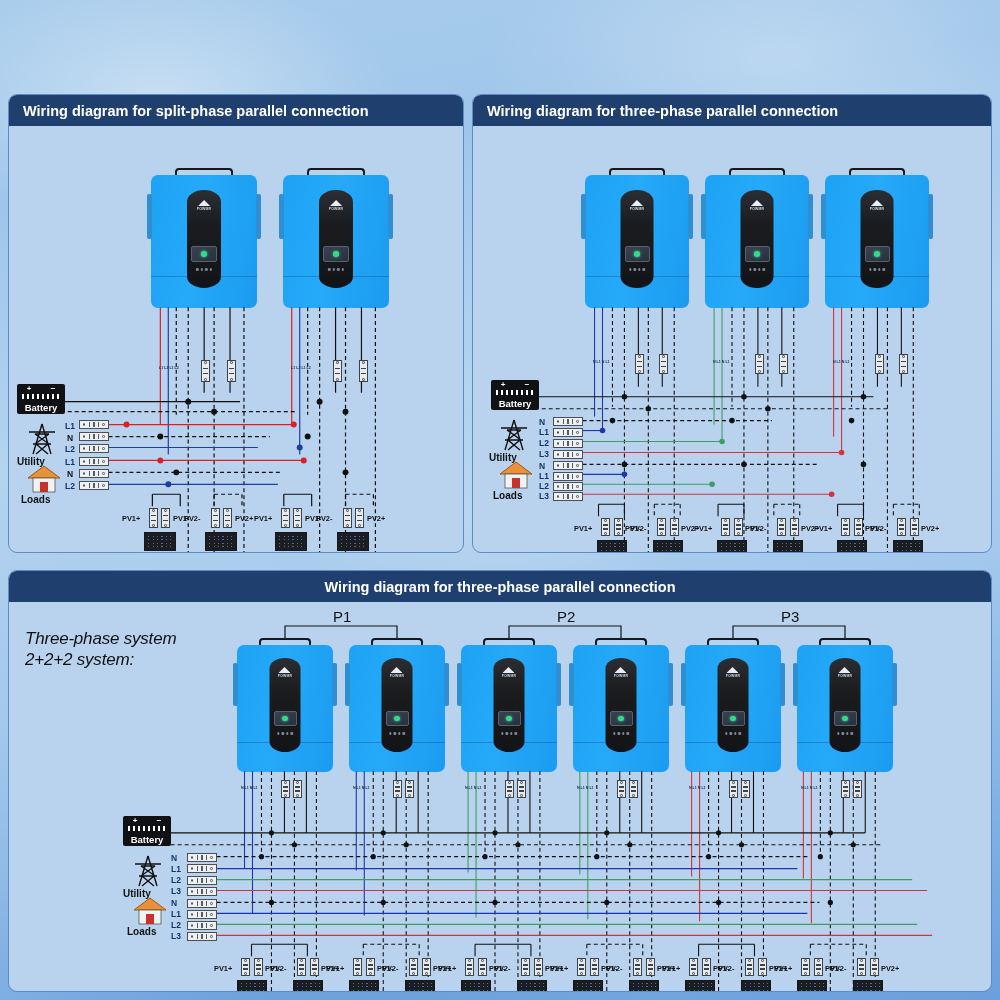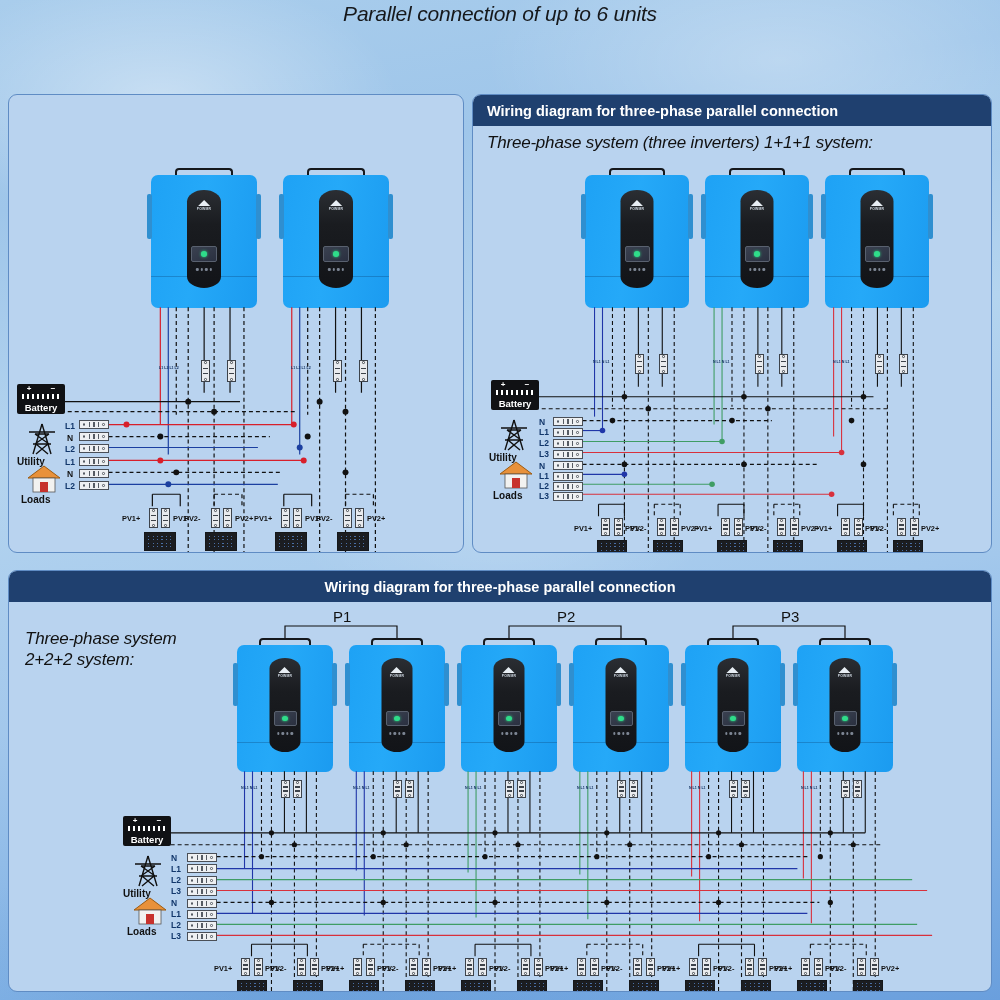--- a/index.html
+++ b/index.html
@@ -139,24 +139,24 @@
     border: .8px solid #15171a;
   }
   .pvlabel { position: absolute; font-size: 7.4px; font-weight: 700; color: #111; white-space: nowrap; }
   .grouplabel { position: absolute; font-size: 15px; color: #111; font-weight: 400; }
   .minilbl { position: absolute; font-size: 3.6px; font-weight: 700; color: #0e2d5c; white-space: nowrap; }
 </style>
 </head>
 <body>
 
 <div id="hdr">
-  <div id="subtitle">Parallel connection of up to 6 units</div>
 </div>
 
 <div class="panel" id="p-left">
+  <div class="panel-hdr left">Wiring diagram for split-phase parallel connection</div>
   <div class="panel-body">
 
     <div class="inv" style="left:142px; top:42px; width:106px; height:140px;">
       <div class="bracket" style="width:58px;"></div>
       <div class="body" style="top:7px;">
         <div class="fin l"></div>
         <div class="fin r"></div>
         <div class="seam" style="top:76%;"></div>
       </div>
       <div class="panel-black" style="top:22px; width:34px; height:98px;">
@@ -437,21 +437,20 @@
           <div class="grid"></div>
         </div>
 
     </div>
   </div>
 </div>
 
 <div class="panel" id="p-right">
   <div class="panel-hdr left">Wiring diagram for three-phase parallel connection</div>
   <div class="panel-body">
-    <div class="intro" style="left:14px; top:6px;">Three-phase system (three inverters) 1+1+1 system:</div>
 
     <div class="inv" style="left:112px; top:42px; width:104px; height:140px;">
       <div class="bracket" style="width:56px;"></div>
       <div class="body" style="top:7px;">
         <div class="fin l"></div>
           <div class="fin r"></div>
         <div class="seam" style="top:76%;"></div>
       </div>
       <div class="panel-black" style="top:22px; width:33px; height:98px;">
         <div class="logo" style="top:10px;">

